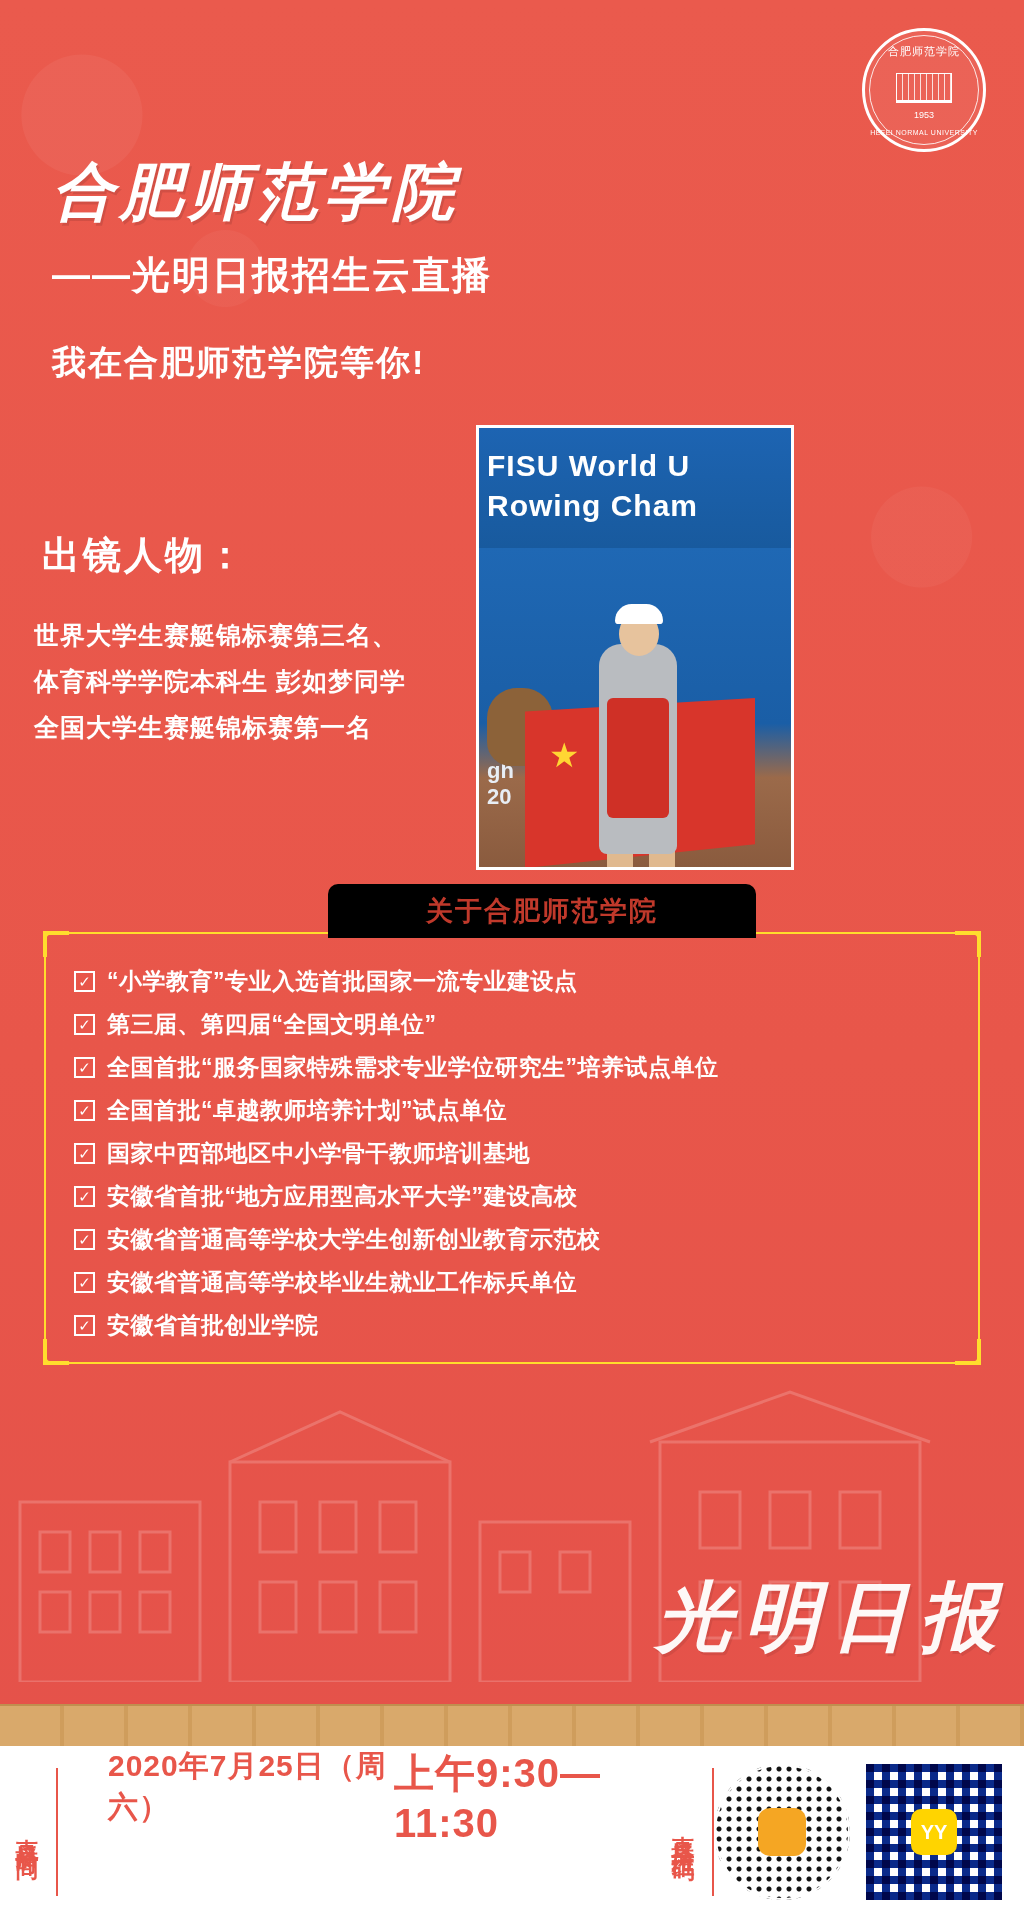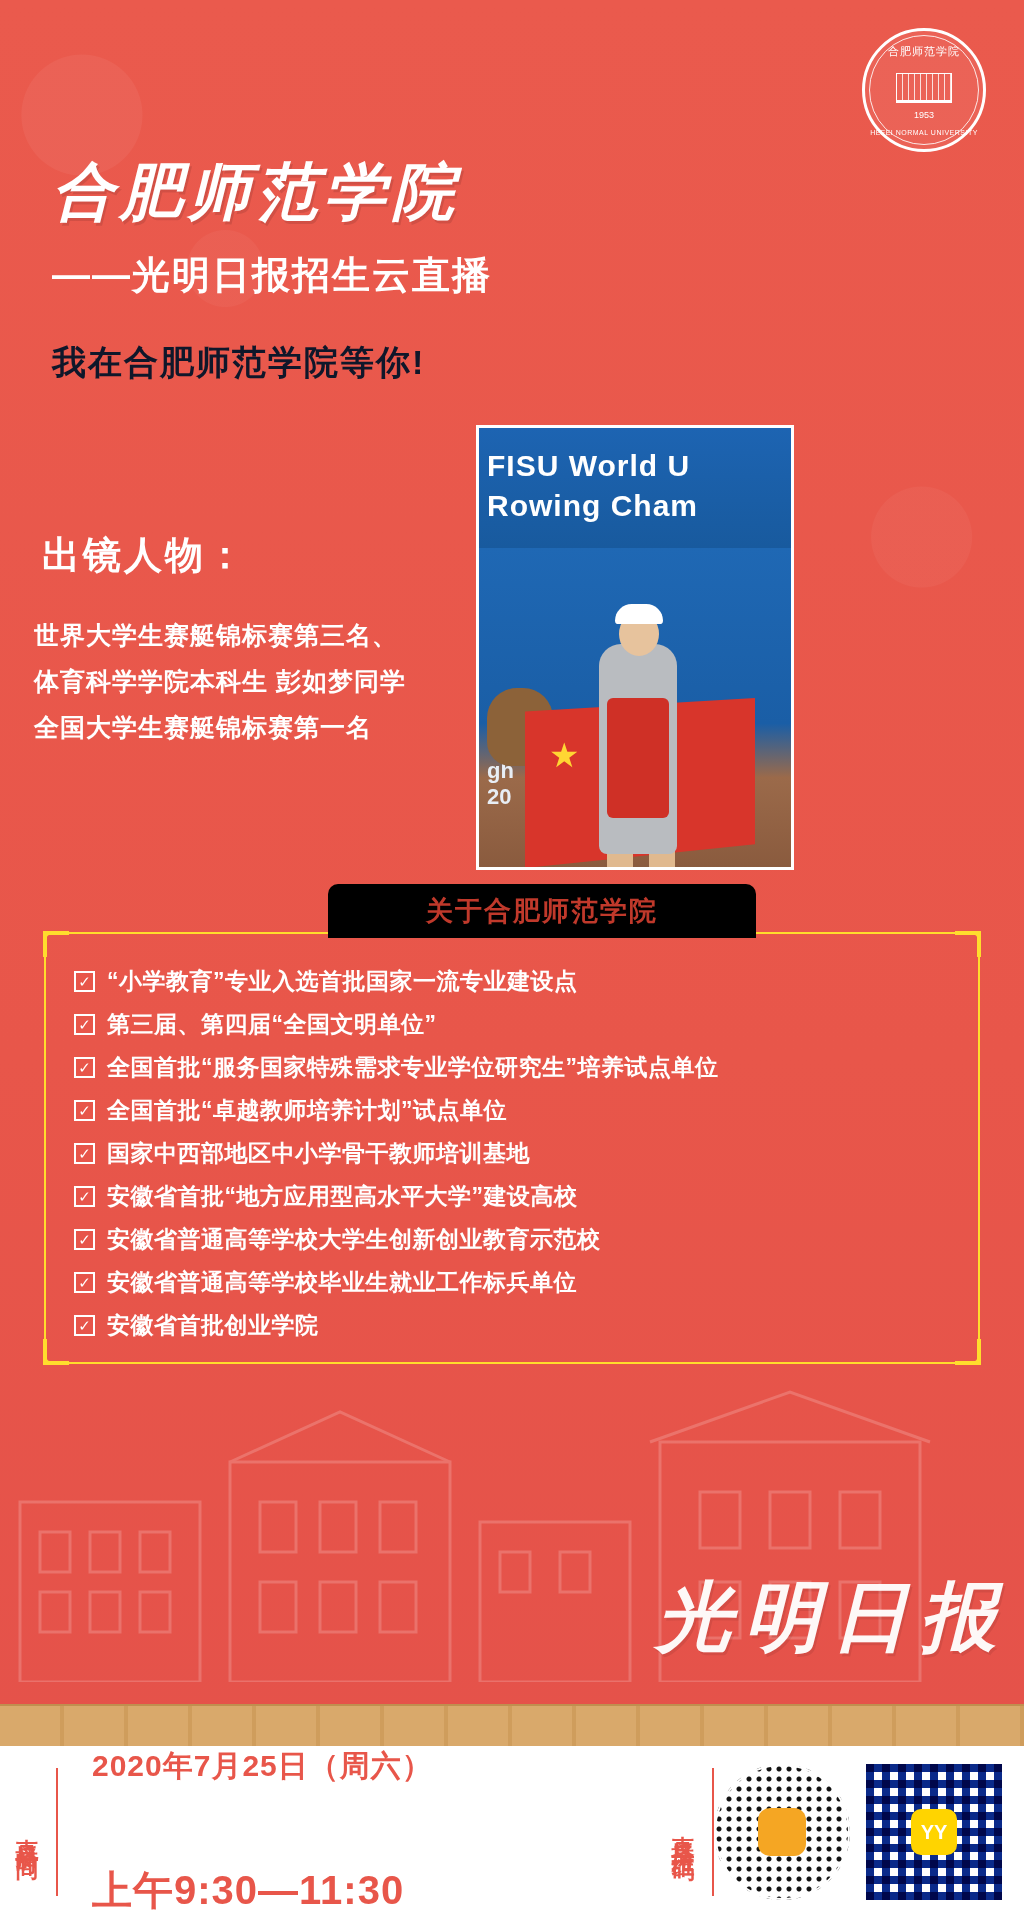--- a/index.html
+++ b/index.html
@@ -82,21 +82,21 @@
     margin-top: 16px;
     font-size: 38px;
     font-weight: bold;
     color: #ffffff;
     letter-spacing: 2px;
   }
   .tagline {
     position: absolute; top: 340px; left: 52px;
     font-size: 34px;
     font-weight: bold;
-    color: #0f172a;
+    color: #ffffff;
     letter-spacing: 2px;
   }
 
   
   .guest-head {
     position: absolute; top: 530px; left: 42px;
     font-size: 38px; font-weight: bold; color: #ffffff;
     letter-spacing: 3px;
   }
   .guest-lines {
@@ -282,23 +282,24 @@
     width: 56px;
     display: flex; align-items: center; justify-content: center;
     color: #e8564a;
     font-size: 23px; font-weight: bold;
     writing-mode: vertical-rl;
     letter-spacing: 6px;
   }
   .divider { width: 2px; background: #e8564a; margin: 22px 0; }
   .times {
     flex: 1;
-    display: flex; flex-direction: column;
+    display: flex; flex-direction: row;
     justify-content: space-between;
     padding-left: 34px;
+    margin-left: 16px;
   }
   .times .t1 {
     color: #e8564a; font-size: 30px; font-weight: bold; letter-spacing: 1px;
     margin-bottom: 16px;
   }
   .times .t2 {
     color: #e8564a; font-size: 40px; font-weight: bold; letter-spacing: 1px;
   }
   .qr-area {
     display: flex; align-items: center; gap: 16px; padding-right: 22px;

